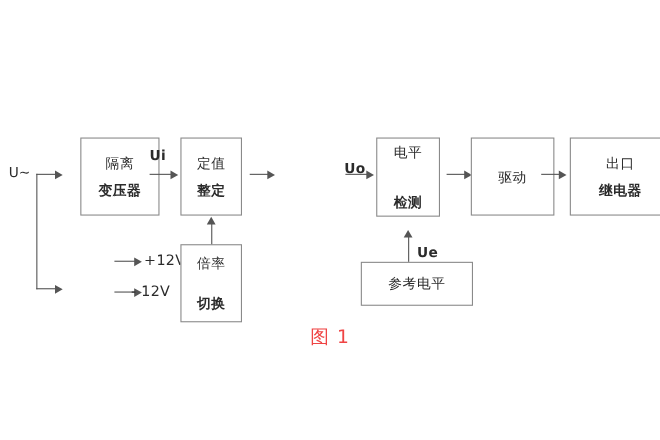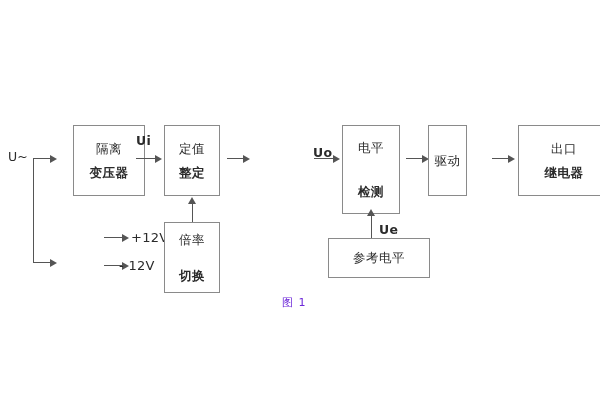--- a/index.html
+++ b/index.html
@@ -53,22 +53,22 @@
     font-size: 12.5px;
     letter-spacing: 0.3px;
     font-weight: bold;
   }
   .lbl-rail {           
     font-size: 13px;
     letter-spacing: 0.3px;
   }
   .caption {
     position: absolute;
-    color: #6d28d9;
-    font-size: 11px;
+    color: #ef4444;
+    font-size: 17px;
     letter-spacing: 1px;
     white-space: nowrap;
   }
 
   
   .wire {
     position: absolute;
     background: #555555;
   }
   .wire-h { height: 1px; }
@@ -121,29 +121,29 @@
   </div>
 
   <div class="wire wire-h" style="left:227px; top:158px; width:18px;"></div>
   <div class="arrow arrow-r" style="left:243px; top:155px;"></div>
 
 
   <div class="lbl lbl-sig" style="left:313px; top:147px;">Uo</div>
   <div class="wire wire-h" style="left:314px; top:158px; width:21px;"></div>
   <div class="arrow arrow-r" style="left:333px; top:155px;"></div>
 
-  <div class="block" style="left:342px; top:125px; width:58px; height:89px;gap:20px;">
+  <div class="block" style="left:342px; top:125px; width:58px; height:72px;gap:20px;">
     <span class="ln">电平</span>
     <span class="ln">检测</span>
   </div>
 
   <div class="wire wire-h" style="left:406px; top:158px; width:18px;"></div>
   <div class="arrow arrow-r" style="left:422px; top:155px;"></div>
 
-  <div class="block" style="left:428px; top:125px; width:39px; height:71px;text-align:right;">
+  <div class="block" style="left:428px; top:125px; width:76px; height:71px;text-align:right;">
     <span class="ln">驱动</span>
   </div>
 
   <div class="wire wire-h" style="left:492px; top:158px; width:18px;"></div>
   <div class="arrow arrow-r" style="left:508px; top:155px;"></div>
 
   <div class="block" style="left:518px; top:125px; width:92px; height:71px;">
     <span class="ln">出口</span>
     <span class="ln">继电器</span>
   </div>

